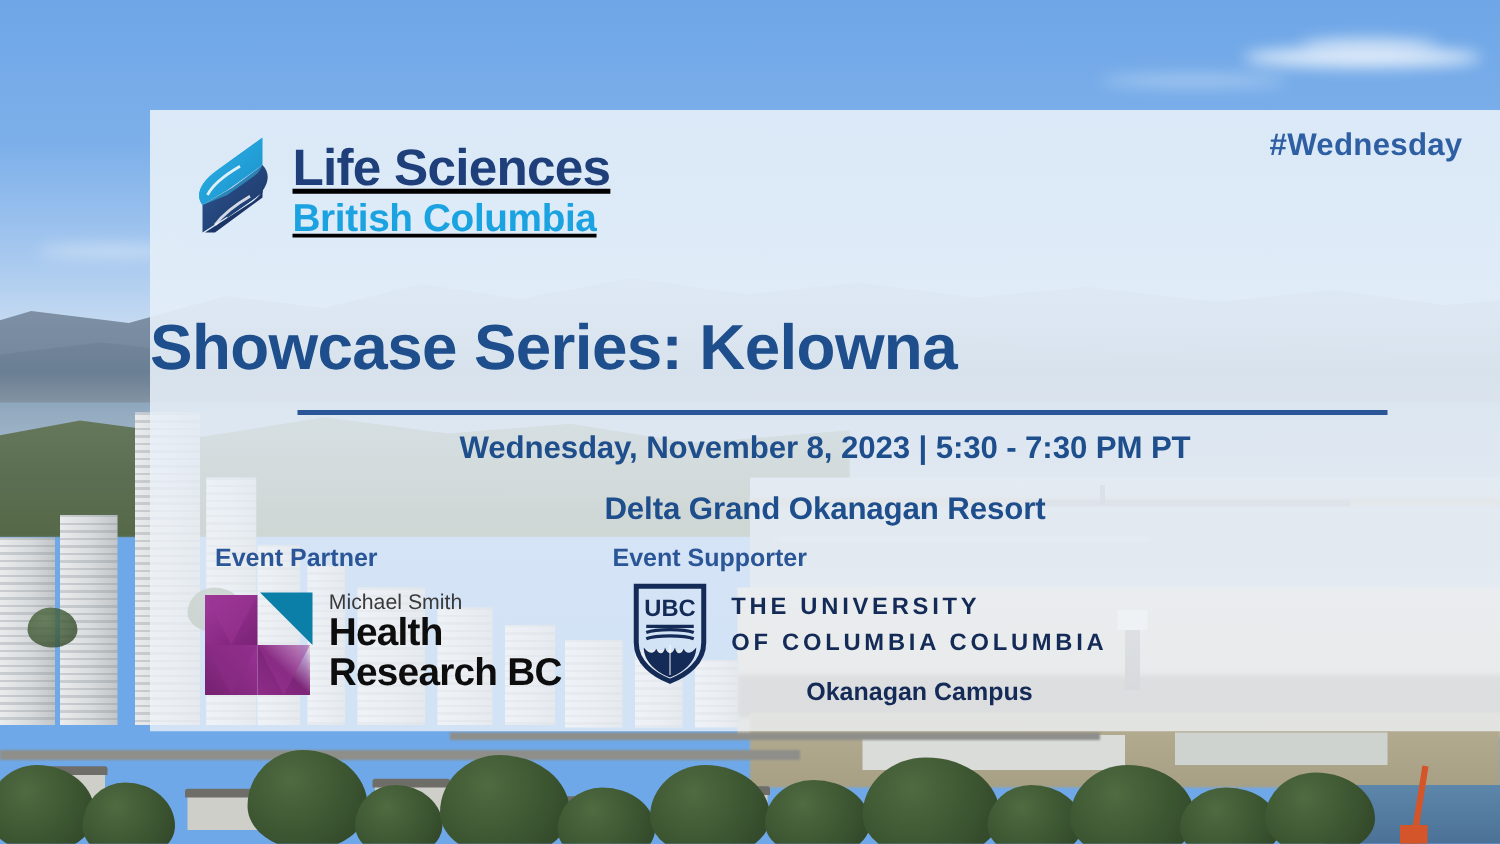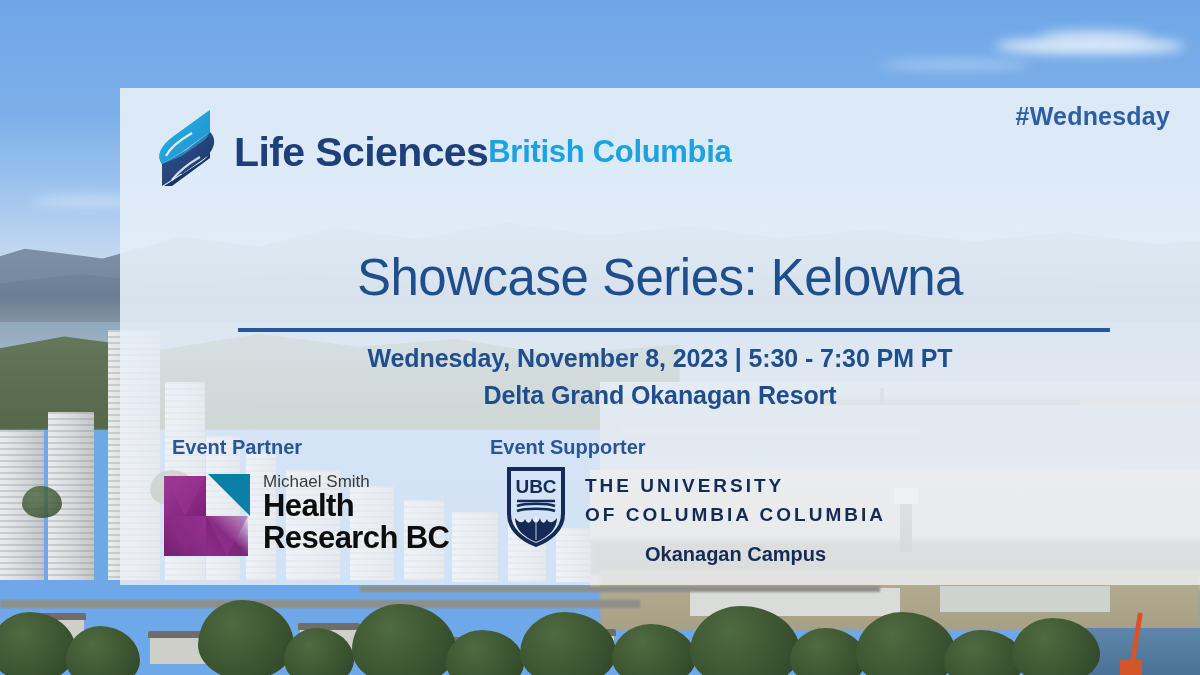--- a/index.html
+++ b/index.html
@@ -136,39 +136,39 @@
   }
 
   
   .hashtag {
     position:absolute; right:30px; top:14px;
     font-size:25px; font-weight:bold; color:#2e5fa3; letter-spacing:.2px;
   }
 
   
   .lsbc { position:absolute; left:32px; top:18px; display:flex; align-items:center; gap:14px; }
-  .lsbc-words { display:flex; flex-direction:row; line-height:1.0; }
+  .lsbc-words { display:flex; flex-direction:column; line-height:1.0;text-decoration:underline; }
   .lsbc-l1 { font-size:41px; font-weight:bold; color:#1e3f7a; letter-spacing:-.6px; }
   .lsbc-l2 { font-size:31px; font-weight:bold; color:#1aa3e0; letter-spacing:-.3px; margin-top:4px; }
 
   
   .title {
-    position:absolute; left:0; right:0; top:160px; text-align:center;
-    font-size:51px; font-weight:normal; color:#1e4e8c; letter-spacing:-.5px;
+    position:absolute; left:0; right:0; top:160px; text-align:left;
+    font-size:51px; font-weight:bold; color:#1e4e8c; letter-spacing:-.5px;
   }
   .rule {
     position:absolute; left:118px; top:240px; width:872px; height:4px;
     background:#2a5596;
   }
   .meta {
     position:absolute; left:0; right:0; top:256px; text-align:center;
     color:#1e4e8c; font-weight:bold;
   }
   .meta .line1 { font-size:25px; letter-spacing:-.1px; }
-  .meta .line2 { font-size:25px; margin-top:8px; letter-spacing:-.1px; }
+  .meta .line2 { font-size:25px; margin-top:20px; letter-spacing:-.1px; }
 
   
   .spon-label {
     position:absolute; font-size:20px; font-weight:bold; color:#2a5596;
   }
   #partner-label  { left:52px;  top:348px; }
   #supporter-label{ left:370px; top:348px; }
 
   .msh { position:absolute; left:42px; top:380px; display:flex; align-items:center; gap:9px; }
   .msh-words { display:flex; flex-direction:column; line-height:1.02; }

